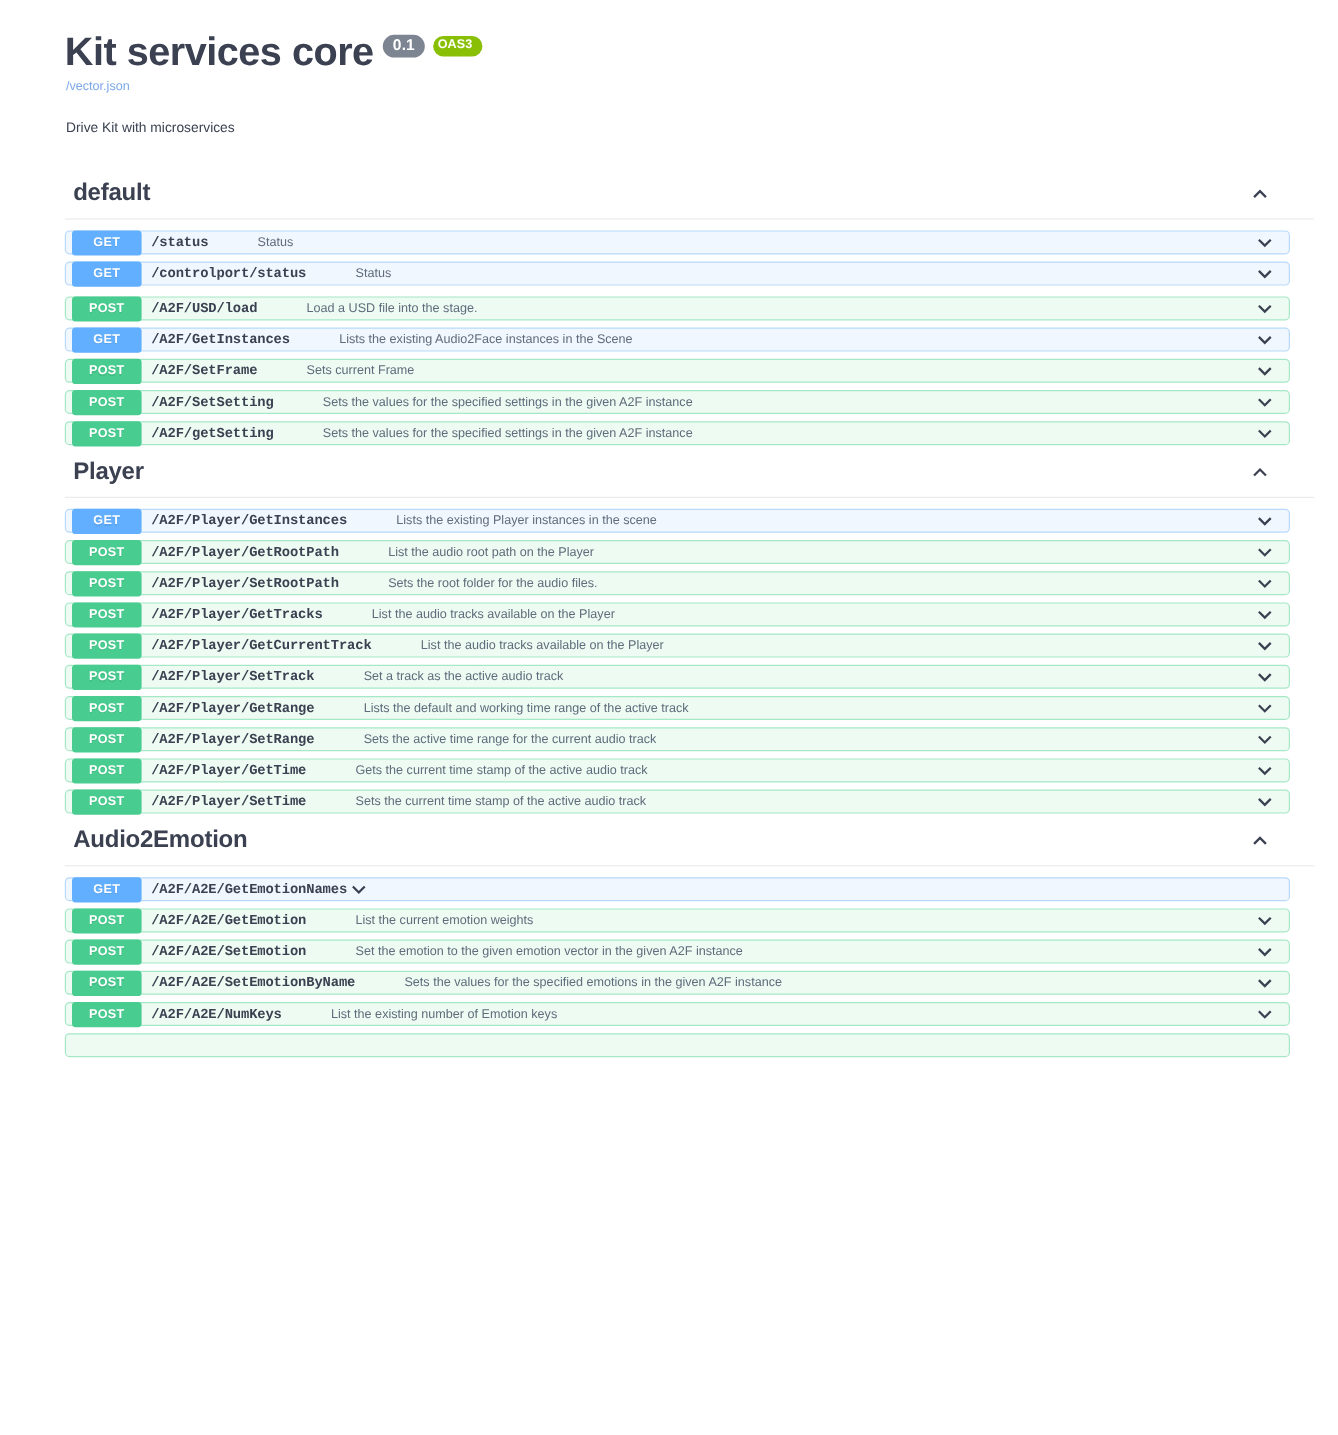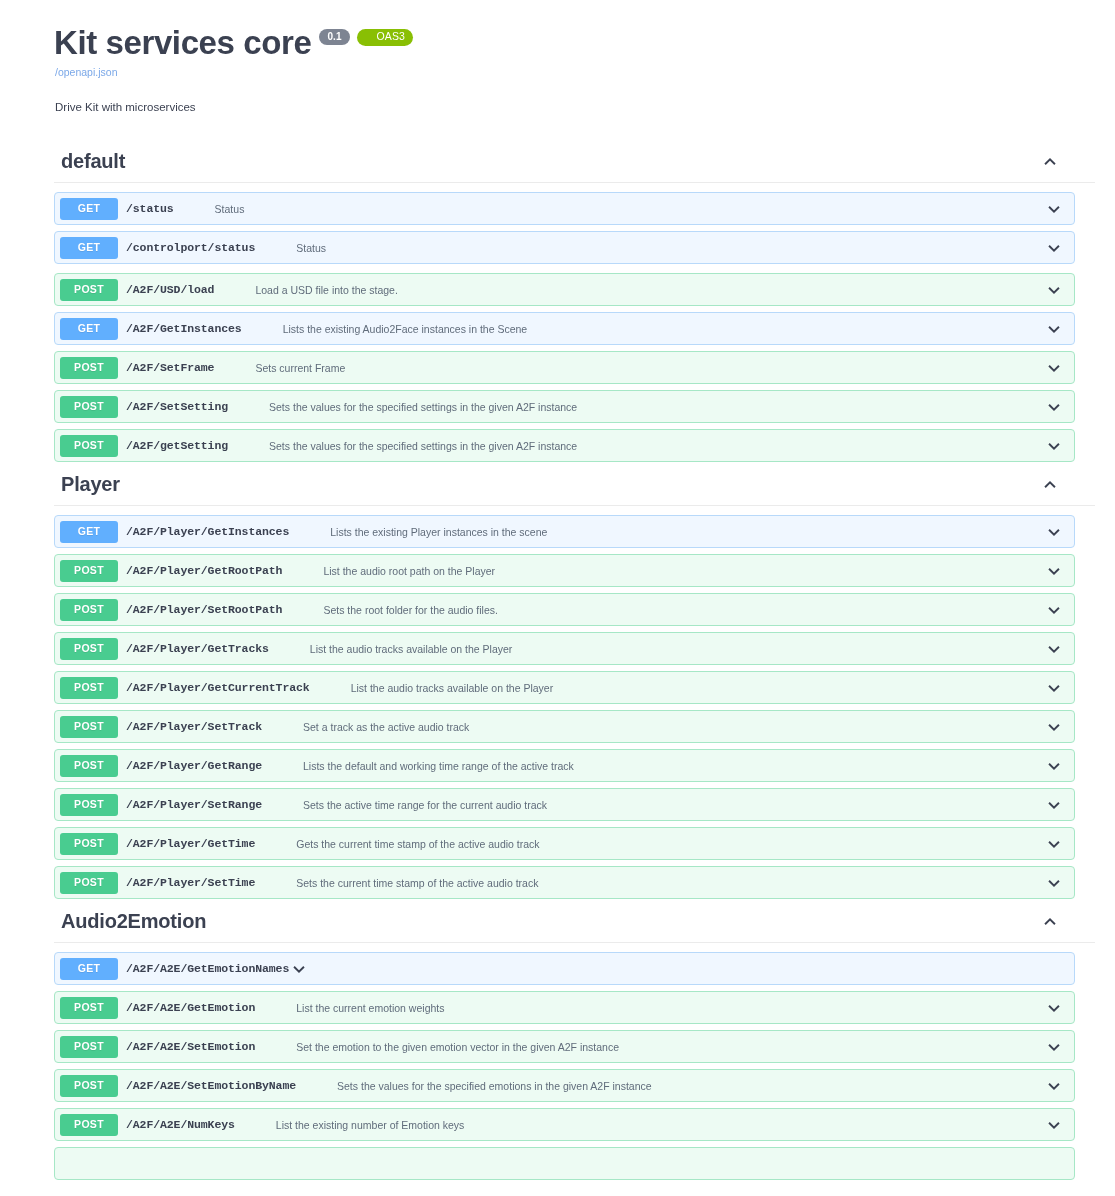--- a/index.html
+++ b/index.html
@@ -41,37 +41,37 @@
   }
   .badge-group {
     display: flex;
     align-items: center;
     gap: 7px;
     margin-left: 8px;
     padding-top: 3px;
   }
   .version-badge {
     display: inline-block;
-    font-size: 10px;
+    font-size: 13px;
     font-weight: bold;
     color: #ffffff;
     background: #7d8492;
     border-radius: 57px;
     padding: 2px 8px 3px 8px;
     line-height: 1.1;
     letter-spacing: 0.1px;
   }
   .oas-badge {
     display: inline-block;
     font-size: 10.5px;
-    font-weight: normal;
+    font-weight: bold;
     color: #ffffff;
     background: #89bf04;
     border-radius: 57px;
-    padding: 2px 8px 3px 20px;
+    padding: 2px 8px 3px 4px;
     line-height: 1.1;
     letter-spacing: 0.1px;
   }
   .api-url {
     display: block;
     font-size: 10.5px;
     color: #7ba8e8;
     text-decoration: none;
     margin: 5px 0 0 1px;
     line-height: 1.3;
@@ -127,21 +127,21 @@
   
   .operations-list {
     padding: 0;
     margin: 0;
   }
   .opblock {
     display: flex;
     align-items: center;
     border-radius: 4px;
     margin: 0 40px 6px 54px;
-    height: 33px;
+    height: 20px;
     box-sizing: border-box;
     cursor: pointer;
   }
   .opblock.first {
     margin-top: 9px;
   }
   .opblock-get {
     background: #f0f7ff;
     border: 1px solid #b8d9fa;
   }
@@ -201,21 +201,21 @@
 
   <div class="information-container">
     <div class="info">
       <div class="info-title-row">
         <h2 class="api-title">Kit services core</h2>
         <span class="badge-group">
           <span class="version-badge">0.1</span>
           <span class="oas-badge">OAS3</span>
         </span>
       </div>
-      <a class="api-url" href="#">/openapi.json</a>
+      <a class="api-url" href="#">/vector.json</a>
       <div class="api-description">Drive Kit with microservices</div>
     </div>
   </div>
 
   <div class="wrapper" id="tag-sections">
       <div class="opblock-tag-section">
         <div class="opblock-tag">
           <span class="tag-title">default</span>
           <span class="tag-arrow">
             <svg width="18" height="18" viewBox="0 0 20 20">

